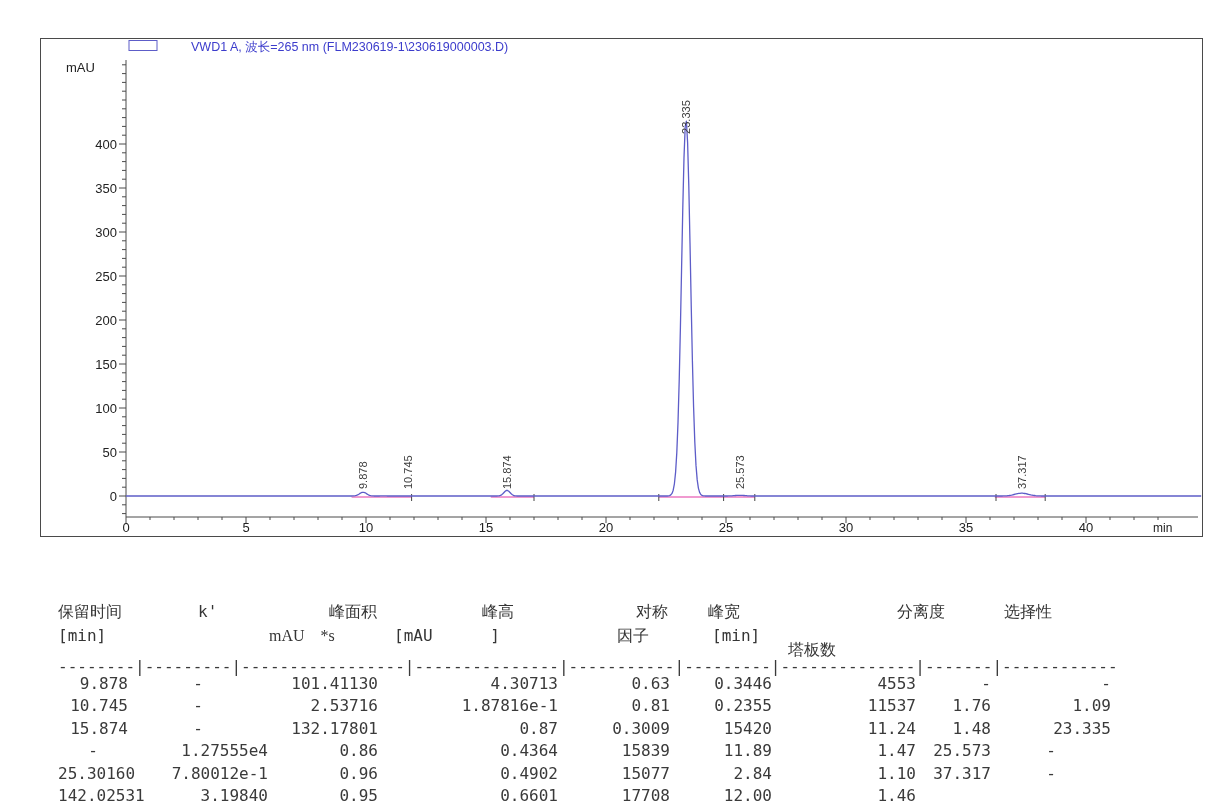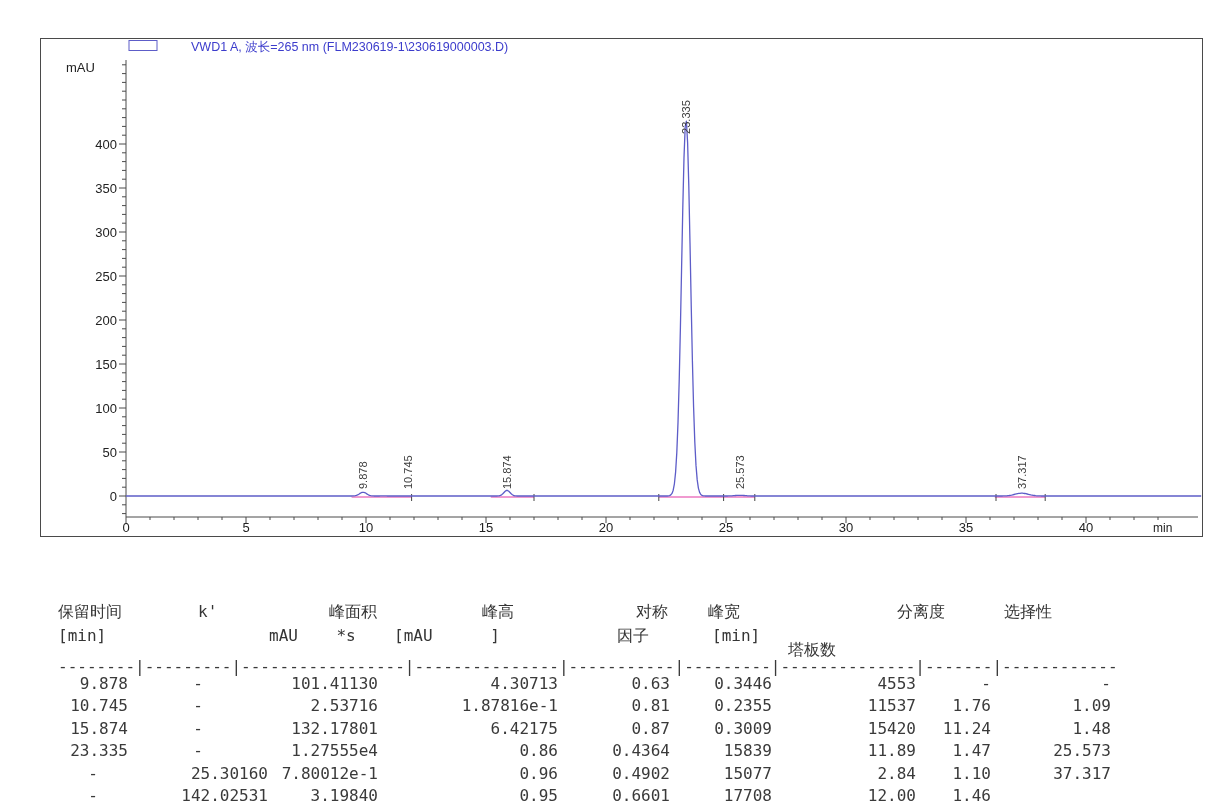--- a/index.html
+++ b/index.html
@@ -183,21 +183,21 @@
     <span class="abs hdr" style="left: 58px; top: 590px;">保留时间</span>
     <span class="abs hdr" style="left: 198px; top: 590px;">k'</span>
     <span class="abs hdr" style="left: 284px; top: 590px; padding-left: 45px;">峰面积</span>
     <span class="abs hdr" style="left: 448px; top: 590px; padding-left: 34px;">峰高</span>
     <span class="abs hdr" style="left: 604px; top: 590px; margin-left: 32px;">对称</span>
     <span class="abs hdr" style="left: 708px; top: 590px;">峰宽</span>
     <span class="abs hdr" style="left: 788px; top: 590px; margin-top: 38px;">塔板数</span>
     <span class="abs hdr" style="left: 897px; top: 590px;">分离度</span>
     <span class="abs hdr" style="left: 1004px; top: 590px;">选择性</span>
     <span class="abs hdr" style="left: 58px; top: 614px;">[min]</span>
-    <span class="abs hdr" style="left: 269px; top: 614px;">mAU    *s</span>
+    <span class="abs hdr" style="left: 269px; top: 614px; font-family: Liberation Serif, serif;">mAU    *s</span>
     <span class="abs hdr" style="left: 394px; top: 614px;">[mAU      ]</span>
     <span class="abs hdr" style="left: 617px; top: 614px;">因子</span>
     <span class="abs hdr" style="left: 712px; top: 614px;">[min]</span>
     <span class="abs mono" style="left: 58px; top: 645px;">--------|---------|-----------------|---------------|-----------|---------|--------------|-------|------------</span>
     <div class="rowgrid">
       <span class="cell r">9.878</span>
       <span class="cell c">-</span>
       <span class="cell r">101.41130</span>
       <span class="cell r">4.30713</span>
       <span class="cell r">0.63</span>
@@ -210,21 +210,20 @@
       <span class="cell r">2.53716</span>
       <span class="cell r">1.87816e-1</span>
       <span class="cell r">0.81</span>
       <span class="cell r">0.2355</span>
       <span class="cell r">11537</span>
       <span class="cell r">1.76</span>
       <span class="cell r">1.09</span>
       <span class="cell r">15.874</span>
       <span class="cell c">-</span>
       <span class="cell r">132.17801</span>
-      <span class="cell r">6.42175</span>
       <span class="cell r">0.87</span>
       <span class="cell r">0.3009</span>
       <span class="cell r">15420</span>
       <span class="cell r">11.24</span>
       <span class="cell r">1.48</span>
       <span class="cell r">23.335</span>
       <span class="cell c">-</span>
       <span class="cell r">1.27555e4</span>
       <span class="cell r">0.86</span>
       <span class="cell r">0.4364</span>

